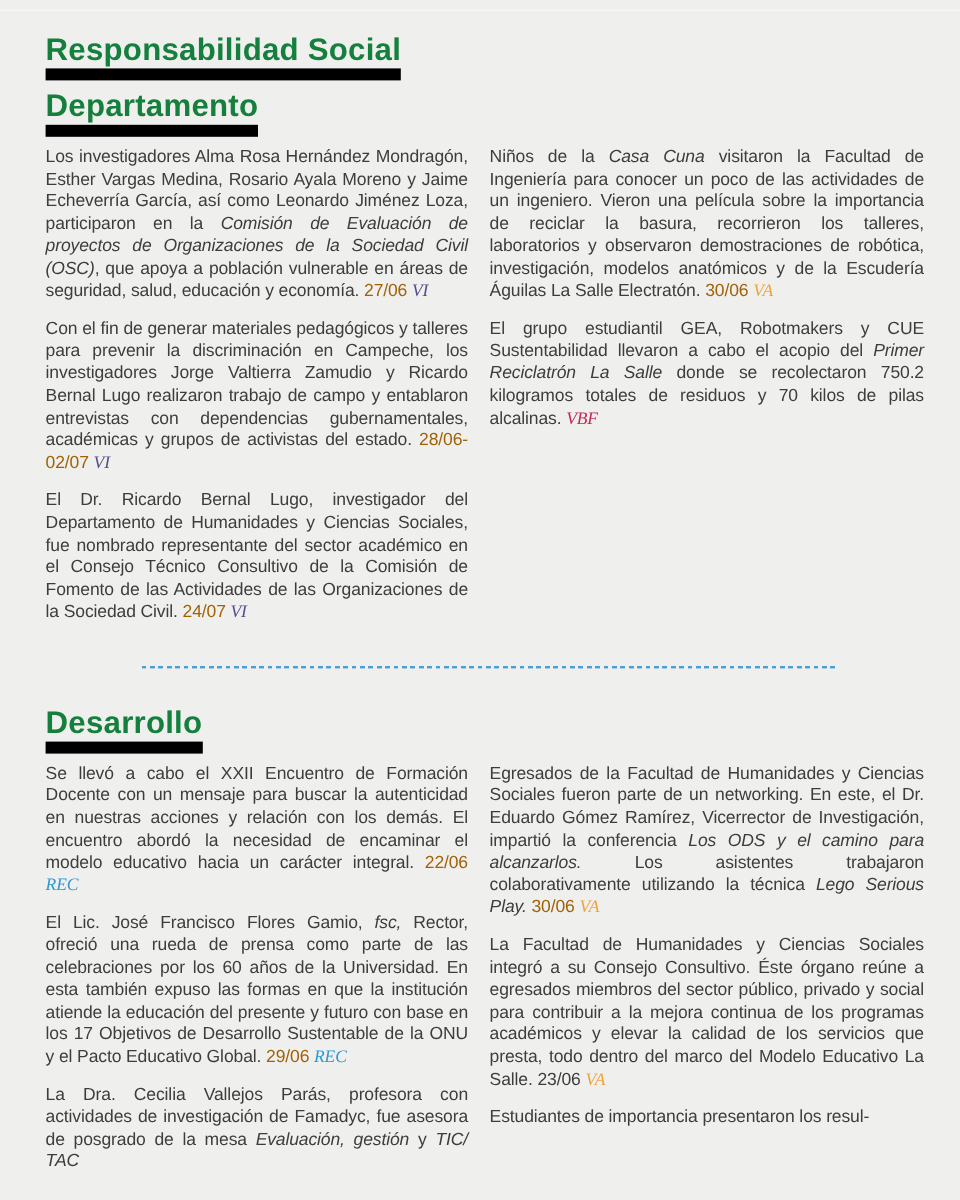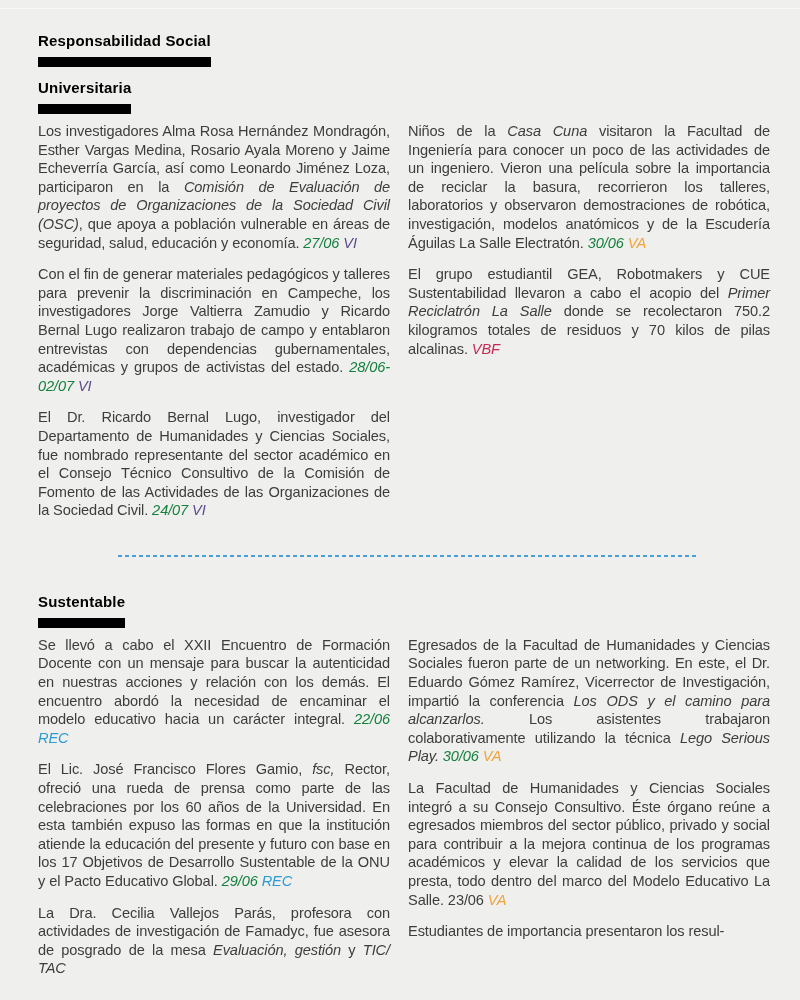--- a/index.html
+++ b/index.html
@@ -13,45 +13,45 @@
   .top-rule {
     position: absolute; top: 8px; left: 0; width: 100%; height: 1px;
     background: #f8f8f7;
   }
   .page { padding: 28px 30px 0 38px; }
 
   .heading-line { margin-bottom: 8px; }
   .hwrap { display: inline-block; }
   .htext {
     display: block;
-    font-size: 15px;
+    font-size: 26px;
     font-weight: 800;
     letter-spacing: 0.2px;
     line-height: 26px;
-    color: #000000;
+    color: #15803d;
   }
   .hbar { display: block; height: 10px; background: #000; margin-top: 3px; }
 
   .cols {
     display: grid;
     grid-template-columns: 352px 362px;
     column-gap: 18px;
     margin-top: 8px;
     align-items: start;
   }
   .para {
     font-size: 14.6px;
     line-height: 18.6px;
     text-align: justify;
     margin-bottom: 13px;
     letter-spacing: -0.1px;
   }
   .seg-italic { font-style: italic; }
-  .seg-date { font-style: italic; color: #15803d; }
-  .seg-tag { font-style: italic; }
+  .seg-date { color: #a16207; }
+  .seg-tag { font-style: italic; font-family: Liberation Serif, serif; }
 
   .divider {
     height: 2px;
     margin: 22px 72px 32px 80px;
     background: repeating-linear-gradient(90deg, #4a9fd4 0 4px, transparent 4px 7px);
   }
 </style>
 </head>
 <body>
 
@@ -62,21 +62,21 @@
   <section>
     <header>
       <div class="heading-line">
         <span class="hwrap">
           <span class="htext">Responsabilidad Social</span>
           <span class="hbar"></span>
         </span>
       </div>
       <div class="heading-line">
         <span class="hwrap">
-          <span class="htext">Universitaria</span>
+          <span class="htext">Departamento</span>
           <span class="hbar"></span>
         </span>
       </div>
     </header>
     <div class="cols">
       <div class="col">
           <p class="para"><span class="seg seg-normal">Los investigadores Alma Rosa Hernández Mondragón, Esther Vargas Medina, Rosario Ayala Moreno y Jaime Echeverría García, así como Leonardo Jiménez Loza, participaron en la </span><span class="seg seg-italic">Comisión de Evaluación de proyectos de Organizaciones de la Sociedad Civil (OSC)</span><span class="seg seg-normal">, que apoya a población vulnerable en áreas de seguridad, salud, educación y economía. </span><span class="seg seg-date">27/06 </span><span class="seg seg-tag" style="color: rgb(92, 75, 140);">VI</span></p>
           <p class="para"><span class="seg seg-normal">Con el fin de generar materiales pedagógicos y talleres para prevenir la discriminación en Campeche, los investigadores Jorge Valtierra Zamudio y Ricardo Bernal Lugo realizaron trabajo de campo y entablaron entrevistas con dependencias gubernamentales, académicas y grupos de activistas del estado. </span><span class="seg seg-date">28/06-02/07 </span><span class="seg seg-tag" style="color: rgb(92, 75, 140);">VI</span></p>
           <p class="para"><span class="seg seg-normal">El Dr. Ricardo Bernal Lugo, investigador del Departamento de Humanidades y Ciencias Sociales, fue nombrado representante del sector académico en el Consejo Técnico Consultivo de la Comisión de Fomento de las Actividades de las Organizaciones de la Sociedad Civil. </span><span class="seg seg-date">24/07 </span><span class="seg seg-tag" style="color: rgb(92, 75, 140);">VI</span></p>
         </div>
@@ -86,21 +86,21 @@
         </div>
     </div>
   </section>
 
   <div class="divider"></div>
 
   <section>
     <header>
       <div class="heading-line">
         <span class="hwrap">
-          <span class="htext">Sustentable</span>
+          <span class="htext">Desarrollo</span>
           <span class="hbar"></span>
         </span>
       </div>
     </header>
     <div class="cols">
       <div class="col">
           <p class="para"><span class="seg seg-normal">Se llevó a cabo el XXII Encuentro de Formación Docente con un mensaje para buscar la autenticidad en nuestras acciones y relación con los demás. El encuentro abordó la necesidad de encaminar el modelo educativo hacia un carácter integral. </span><span class="seg seg-date">22/06 </span><span class="seg seg-tag" style="color: rgb(45, 154, 211);">REC</span></p>
           <p class="para"><span class="seg seg-normal">El Lic. José Francisco Flores Gamio, </span><span class="seg seg-italic">fsc,</span><span class="seg seg-normal"> Rector, ofreció una rueda de prensa como parte de las celebraciones por los 60 años de la Universidad. En esta también expuso las formas en que la institución atiende la educación del presente y futuro con base en los 17 Objetivos de Desarrollo Sustentable de la ONU y el Pacto Educativo Global. </span><span class="seg seg-date">29/06 </span><span class="seg seg-tag" style="color: rgb(45, 154, 211);">REC</span></p>
           <p class="para"><span class="seg seg-normal">La Dra. Cecilia Vallejos Parás, profesora con actividades de investigación de Famadyc, fue asesora de posgrado de la mesa </span><span class="seg seg-italic">Evaluación, gestión</span><span class="seg seg-normal"> y </span><span class="seg seg-italic">TIC/ TAC</span></p>
         </div>

